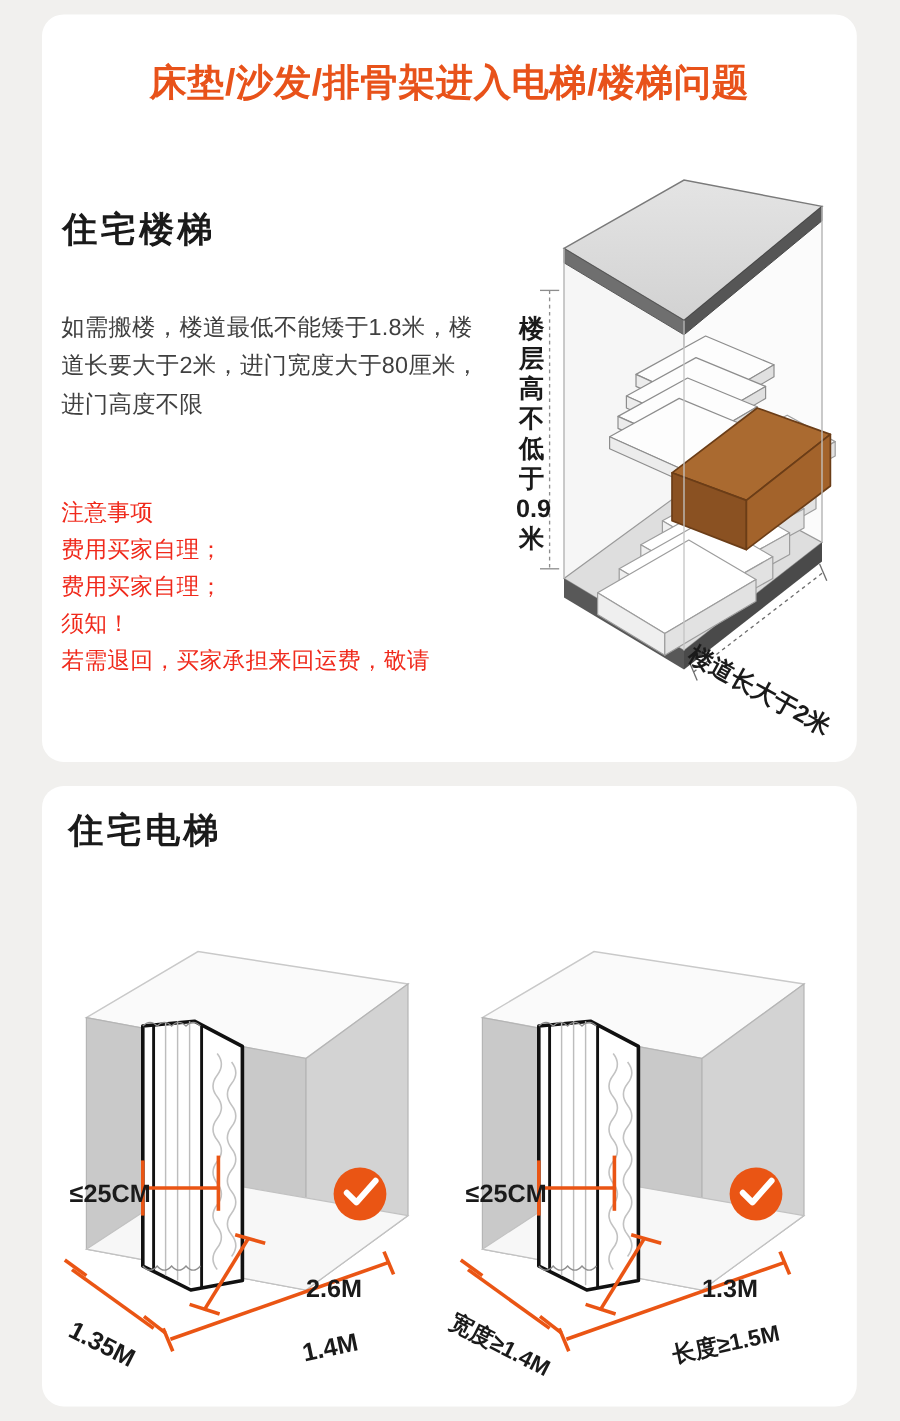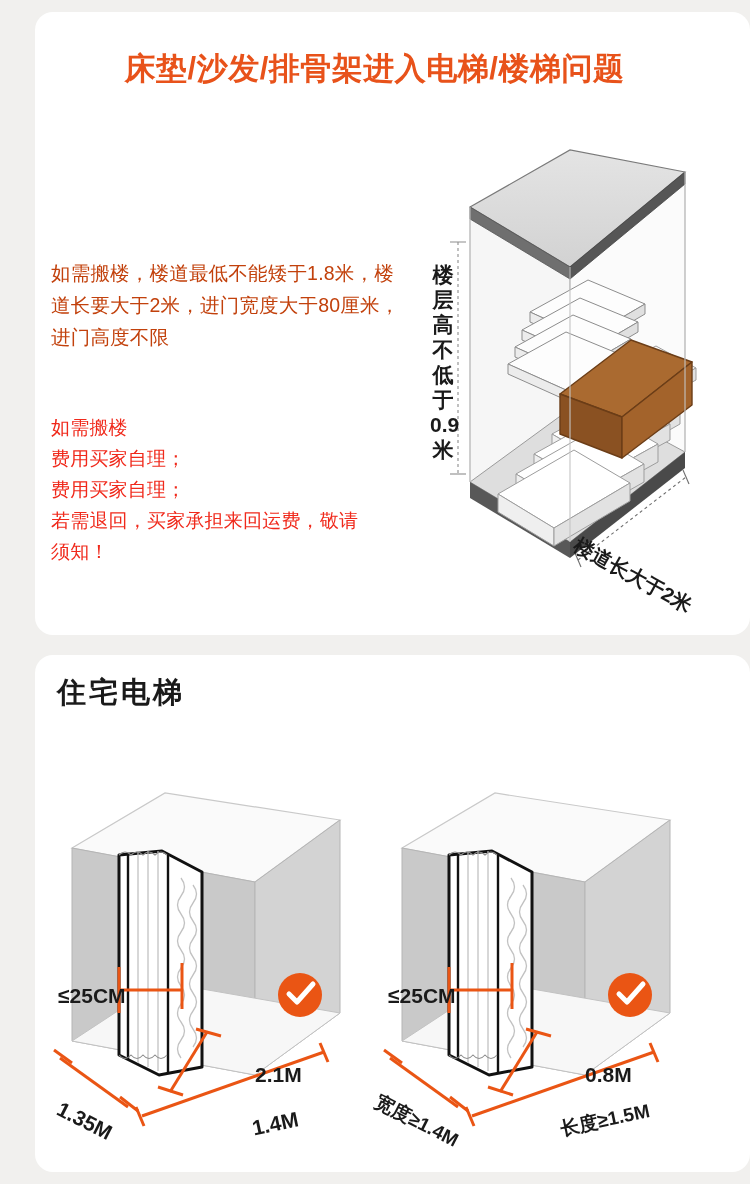--- a/index.html
+++ b/index.html
@@ -13,21 +13,20 @@
     position:relative;
   }
   .page{position:relative;width:750px;height:1184px;}
 
   
   .card{
     position:absolute;
     background:#ffffff;
     border-radius:18px;
     overflow:hidden;
-    padding-left:36px;
   }
   #card-stairs{left:35px;top:12px;width:679px;height:623px;}
   #card-elevator{left:35px;top:655px;width:679px;height:517px;}
 
   
   .main-title{
     position:absolute;left:0;top:36px;width:679px;
     text-align:center;
     color:#e8521a;
     font-size:31px;
@@ -43,21 +42,21 @@
     font-size:29px;
     font-weight:bold;
     letter-spacing:3px;
   }
   #stairs-head{left:17px;top:160px;}
   #elev-head{left:22px;top:18px;}
 
   
   .body-copy{
     position:absolute;left:16px;top:245px;width:350px;
-    color:#c2410c;font-size:19.5px;line-height:32px;
+    color:#404040;font-size:19.5px;line-height:32px;
     letter-spacing:0.2px;
   }
   .warn-block{
     position:absolute;left:16px;top:400px;width:360px;
     color:#f0291b;font-size:19px;line-height:31px;
     letter-spacing:0.2px;
   }
   .warn-block div{white-space:nowrap;}
 
   
@@ -105,29 +104,30 @@
 </style>
 </head>
 <body>
 
 <div class="page">
 
   <div class="card" id="card-stairs">
 
     <div class="main-title">床垫/沙发/排骨架进入电梯/楼梯问题</div>
 
+    <div class="sec-head" id="stairs-head">住宅楼梯</div>
 
     <div class="body-copy">如需搬楼，楼道最低不能矮于1.8米，楼道长要大于2米，进门宽度大于80厘米，进门高度不限</div>
 
     <div class="warn-block">
-      <div>如需搬楼</div>
+      <div>注意事项</div>
       <div>费用买家自理；</div>
       <div>费用买家自理；</div>
+      <div>须知！</div>
       <div>若需退回，买家承担来回运费，敬请</div>
-      <div>须知！</div>
     </div>
 
     <div id="stairs-art">
 
       <div class="vlabel">
         <span>楼</span>
         <span>层</span>
         <span>高</span>
         <span>不</span>
         <span>低</span>
@@ -290,21 +290,21 @@
         </g>
 
         <g stroke="#ea5514" stroke-width="3">
           <line x1="92" y1="371" x2="274" y2="307"></line>
           <line x1="86" y1="362" x2="94" y2="381"></line>
           <line x1="270" y1="298" x2="278" y2="317"></line>
         </g>
       </svg>
 
       <div class="dim-text dim-25-l">≤25CM</div>
-      <div class="dim-text dim-h-l">2.1M</div>
+      <div class="dim-text dim-h-l">2.6M</div>
       <div class="dim-text dim-bl-l">1.35M</div>
       <div class="dim-text dim-br-l">1.4M</div>
 
       <div class="check-badge">
         <svg width="28" height="24" viewBox="0 0 28 24">
           <path d="M2,11 L10,19 L26,1" fill="none" stroke="#ffffff" stroke-width="5" stroke-linecap="round" stroke-linejoin="round"></path>
         </svg>
       </div>
     </div>
 
@@ -351,21 +351,21 @@
         </g>
 
         <g stroke="#ea5514" stroke-width="3">
           <line x1="92" y1="371" x2="274" y2="307"></line>
           <line x1="86" y1="362" x2="94" y2="381"></line>
           <line x1="270" y1="298" x2="278" y2="317"></line>
         </g>
       </svg>
 
       <div class="dim-text dim-25-r">≤25CM</div>
-      <div class="dim-text dim-h-r">0.8M</div>
+      <div class="dim-text dim-h-r">1.3M</div>
       <div class="dim-text dim-bl-r">宽度≥1.4M</div>
       <div class="dim-text dim-br-r">长度≥1.5M</div>
 
       <div class="check-badge">
         <svg width="28" height="24" viewBox="0 0 28 24">
           <path d="M2,11 L10,19 L26,1" fill="none" stroke="#ffffff" stroke-width="5" stroke-linecap="round" stroke-linejoin="round"></path>
         </svg>
       </div>
     </div>
   </div>

